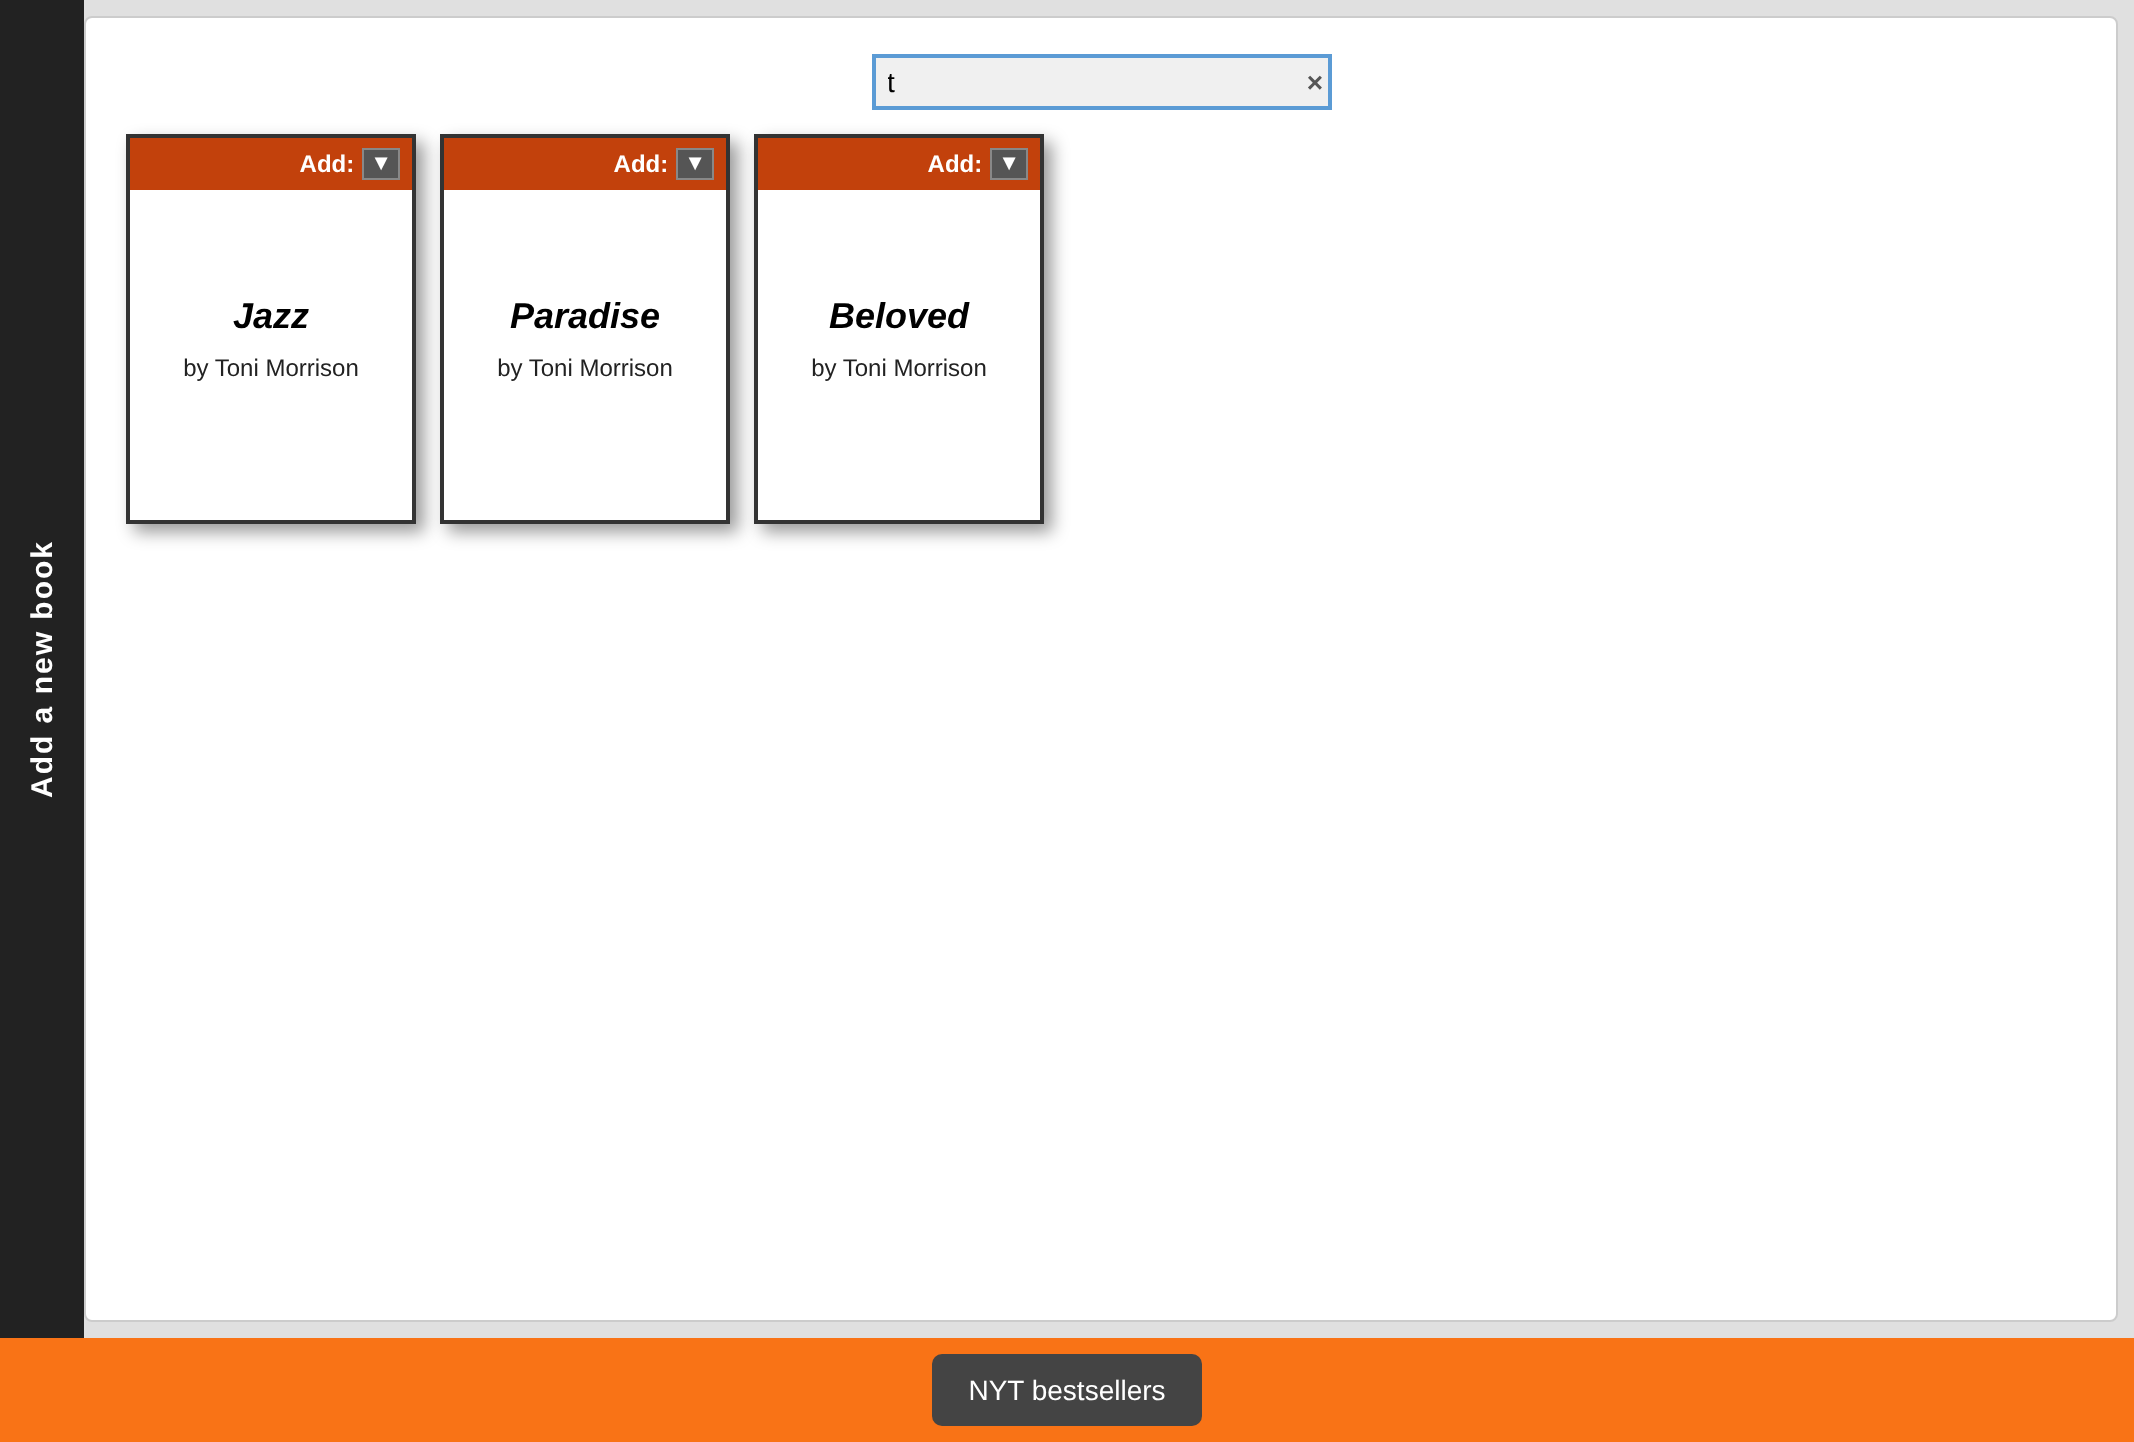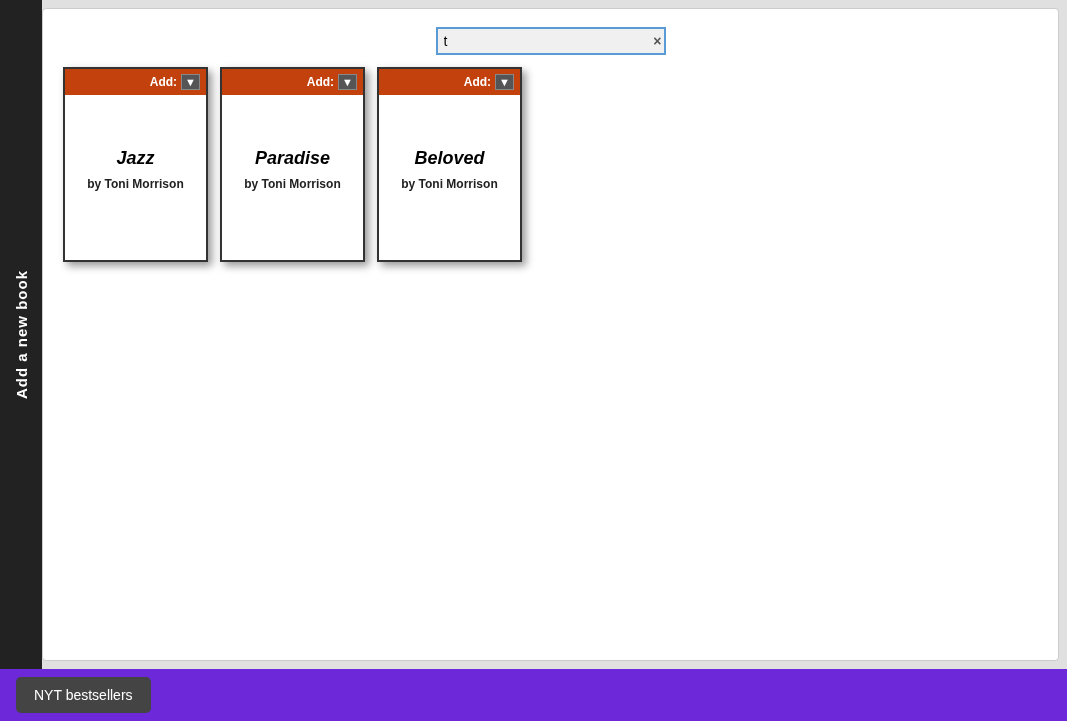--- a/index.html
+++ b/index.html
@@ -139,31 +139,31 @@
       font-style: italic;
       font-size: 18px;
       font-weight: bold;
       text-align: center;
       margin-top: 10px;
     }
 
     .book-author {
       color: #222;
       font-size: 12px;
-      font-weight: bold;
+      font-weight: normal;
       text-align: center;
       margin-top: 8px;
     }
 
     .footer {
       height: 52px;
-      background: #6d28d9;
-      display: flex;
-      align-items: center;
-      justify-content: flex-start;
+      background: #f97316;
+      display: flex;
+      align-items: center;
+      justify-content: center;
       padding: 0 16px;
       flex-shrink: 0;
     }
 
     .footer-btn {
       background: #444;
       color: white;
       border: none;
       border-radius: 5px;
       padding: 10px 18px;

